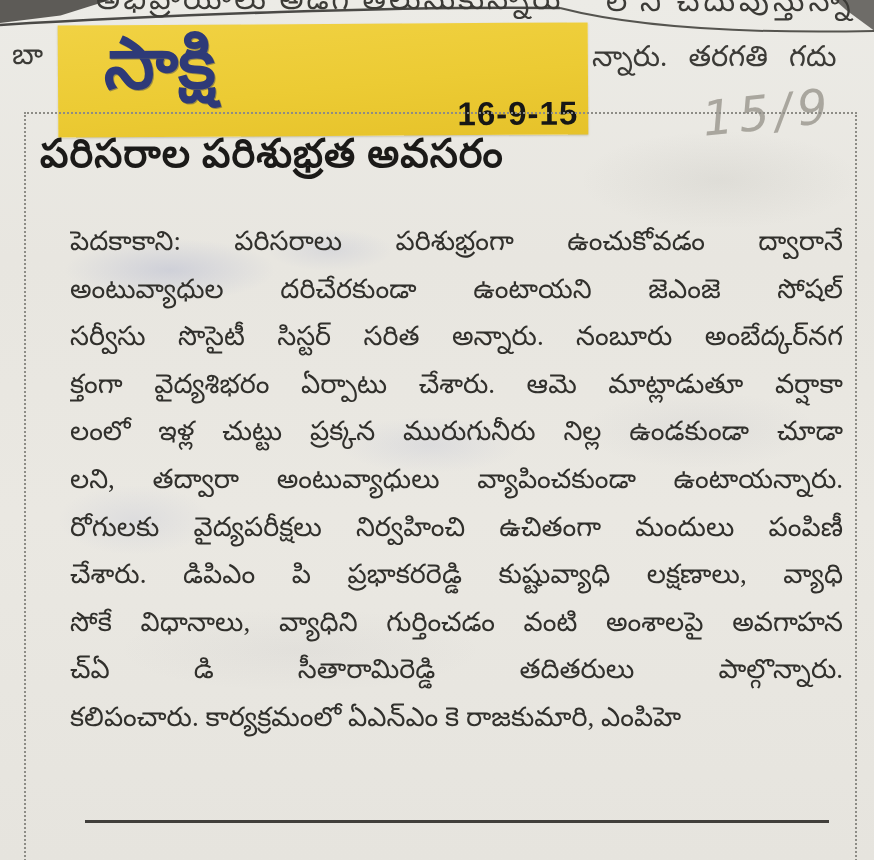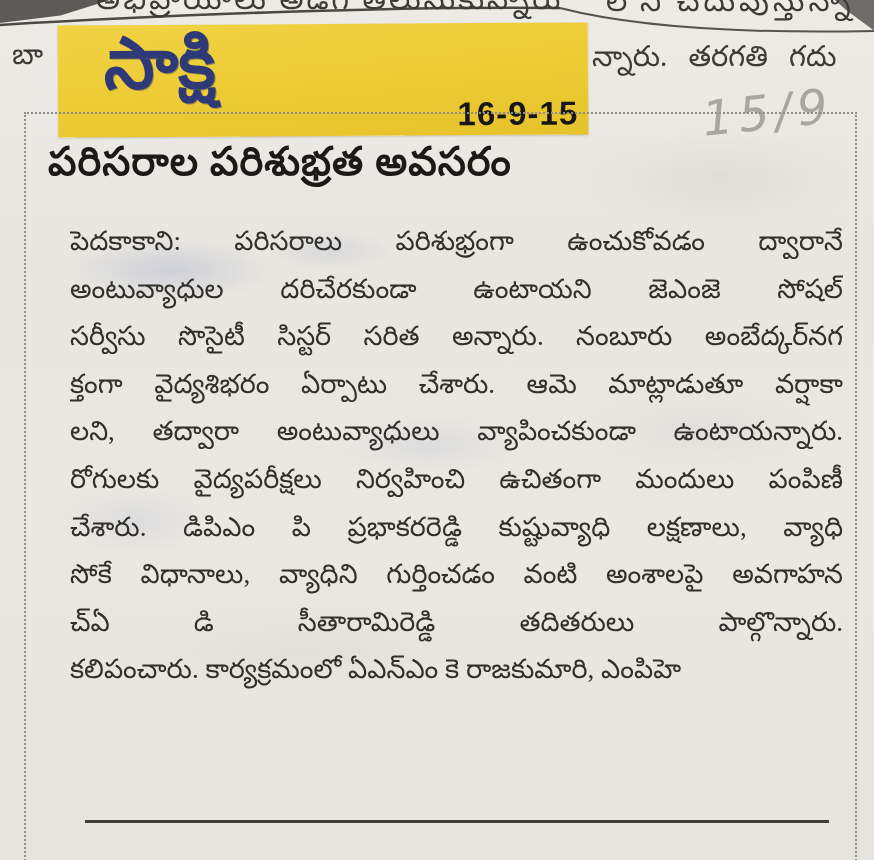--- a/index.html
+++ b/index.html
@@ -56,21 +56,21 @@
     position:absolute;left:702px;top:84px;font-size:48px;font-style:italic;
     color:#a9a69e;transform:rotate(-6deg);letter-spacing:6px;
     font-family:"DejaVu Sans","Liberation Sans",sans-serif;
   }
   
   .article{
     position:absolute;left:24px;top:112px;width:829px;height:762px;
     border:2px dotted #8d8c86;border-bottom:none;
   }
   .headline{
-    position:absolute;left:14px;top:16px;margin:8px;
+    position:absolute;left:14px;top:16px;margin:0;
     font-size:40px;font-weight:bold;color:#1b1a18;letter-spacing:1px;
     white-space:nowrap;
   }
   .body{
     position:absolute;left:14px;right:12px;top:104px;
     font-size:27px;color:#31302c;margin-left:30px;
   }
   .bline{
     height:47.6px;line-height:47.6px;white-space:nowrap;
     text-align:justify;text-align-last:justify;overflow:hidden;
@@ -108,20 +108,21 @@
 
   <div class="handwritten">15/9</div>
 
   <div class="article">
     <h1 class="headline">పరిసరాల పరిశుభ్రత అవసరం</h1>
     <div class="body">
       <div class="bline">పెదకాకాని: పరిసరాలు పరిశుభ్రంగా ఉంచుకోవడం ద్వారానే</div>
       <div class="bline">అంటువ్యాధుల దరిచేరకుండా ఉంటాయని జెఎంజె సోషల్</div>
       <div class="bline">సర్వీసు సొసైటీ సిస్టర్ సరిత అన్నారు.  నంబూరు అంబేద్కర్‌నగ</div>
       <div class="bline">క్తంగా వైద్యశిభరం ఏర్పాటు చేశారు. ఆమె మాట్లాడుతూ వర్షాకా</div>
+      <div class="bline">లంలో ఇళ్ల చుట్టు ప్రక్కన మురుగునీరు నిల్ల ఉండకుండా చూడా</div>
       <div class="bline">లని, తద్వారా అంటువ్యాధులు వ్యాపించకుండా ఉంటాయన్నారు.</div>
       <div class="bline">రోగులకు వైద్యపరీక్షలు నిర్వహించి ఉచితంగా మందులు పంపిణీ</div>
       <div class="bline">చేశారు.   డిపిఎం పి ప్రభాకరరెడ్డి కుష్టువ్యాధి లక్షణాలు, వ్యాధి</div>
       <div class="bline">సోకే విధానాలు, వ్యాధిని గుర్తించడం వంటి అంశాలపై అవగాహన</div>
       <div class="bline">చ్ఏ డి సీతారామిరెడ్డి తదితరులు పాల్గొన్నారు.</div>
       <div class="bline">కలిపంచారు. కార్యక్రమంలో ఏఎన్‌ఎం కె రాజకుమారి, ఎంపిహె</div>
     </div>
   </div>
 
   <div class="bottom-rule"></div>

